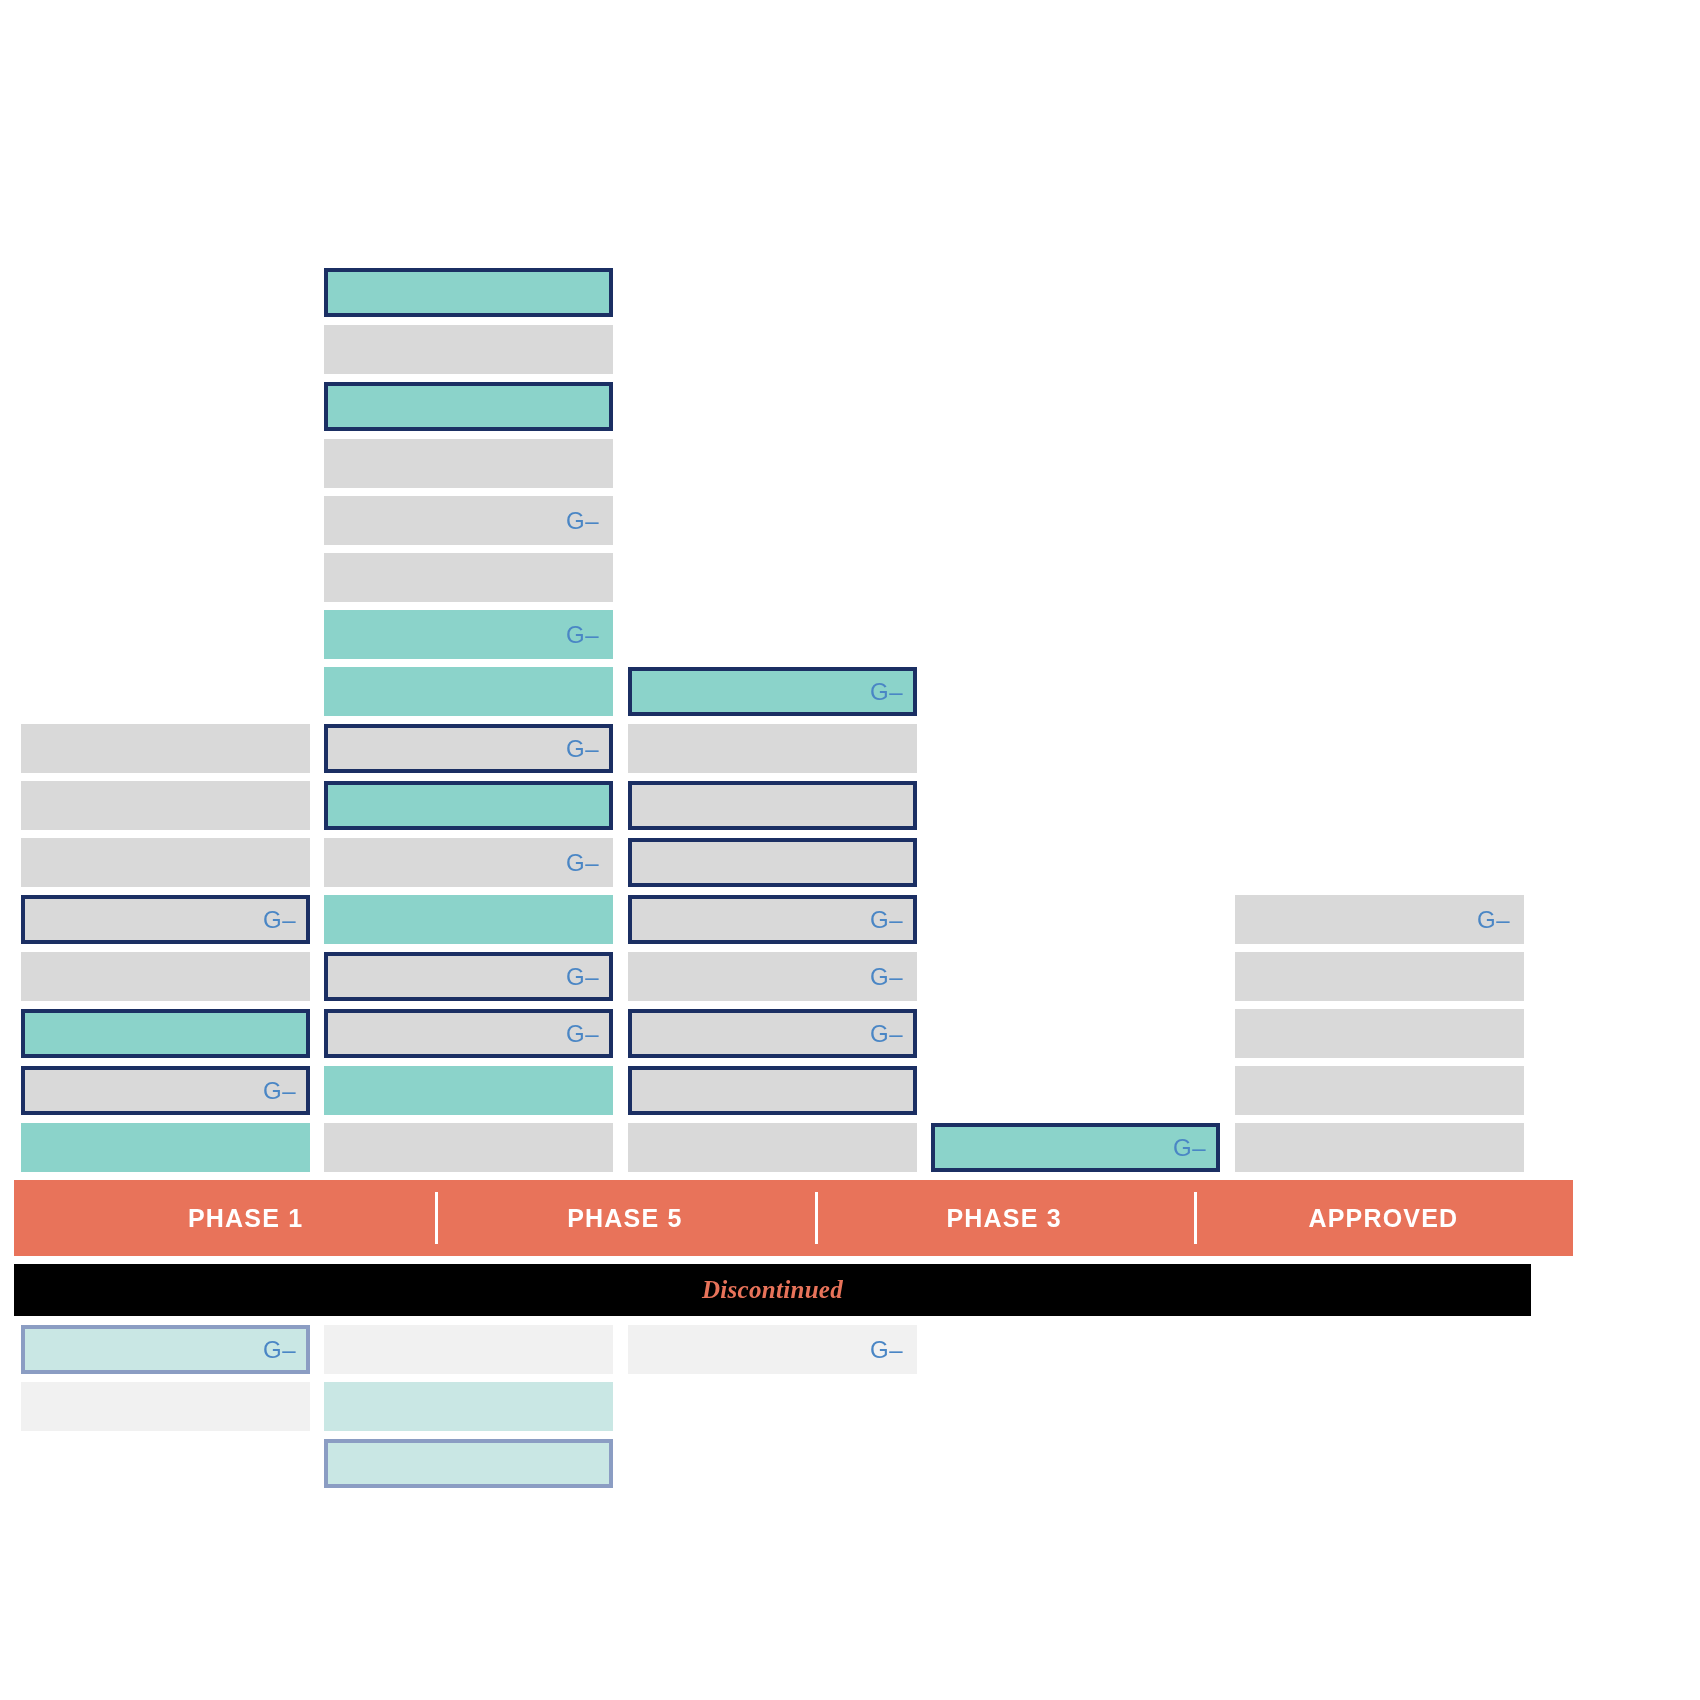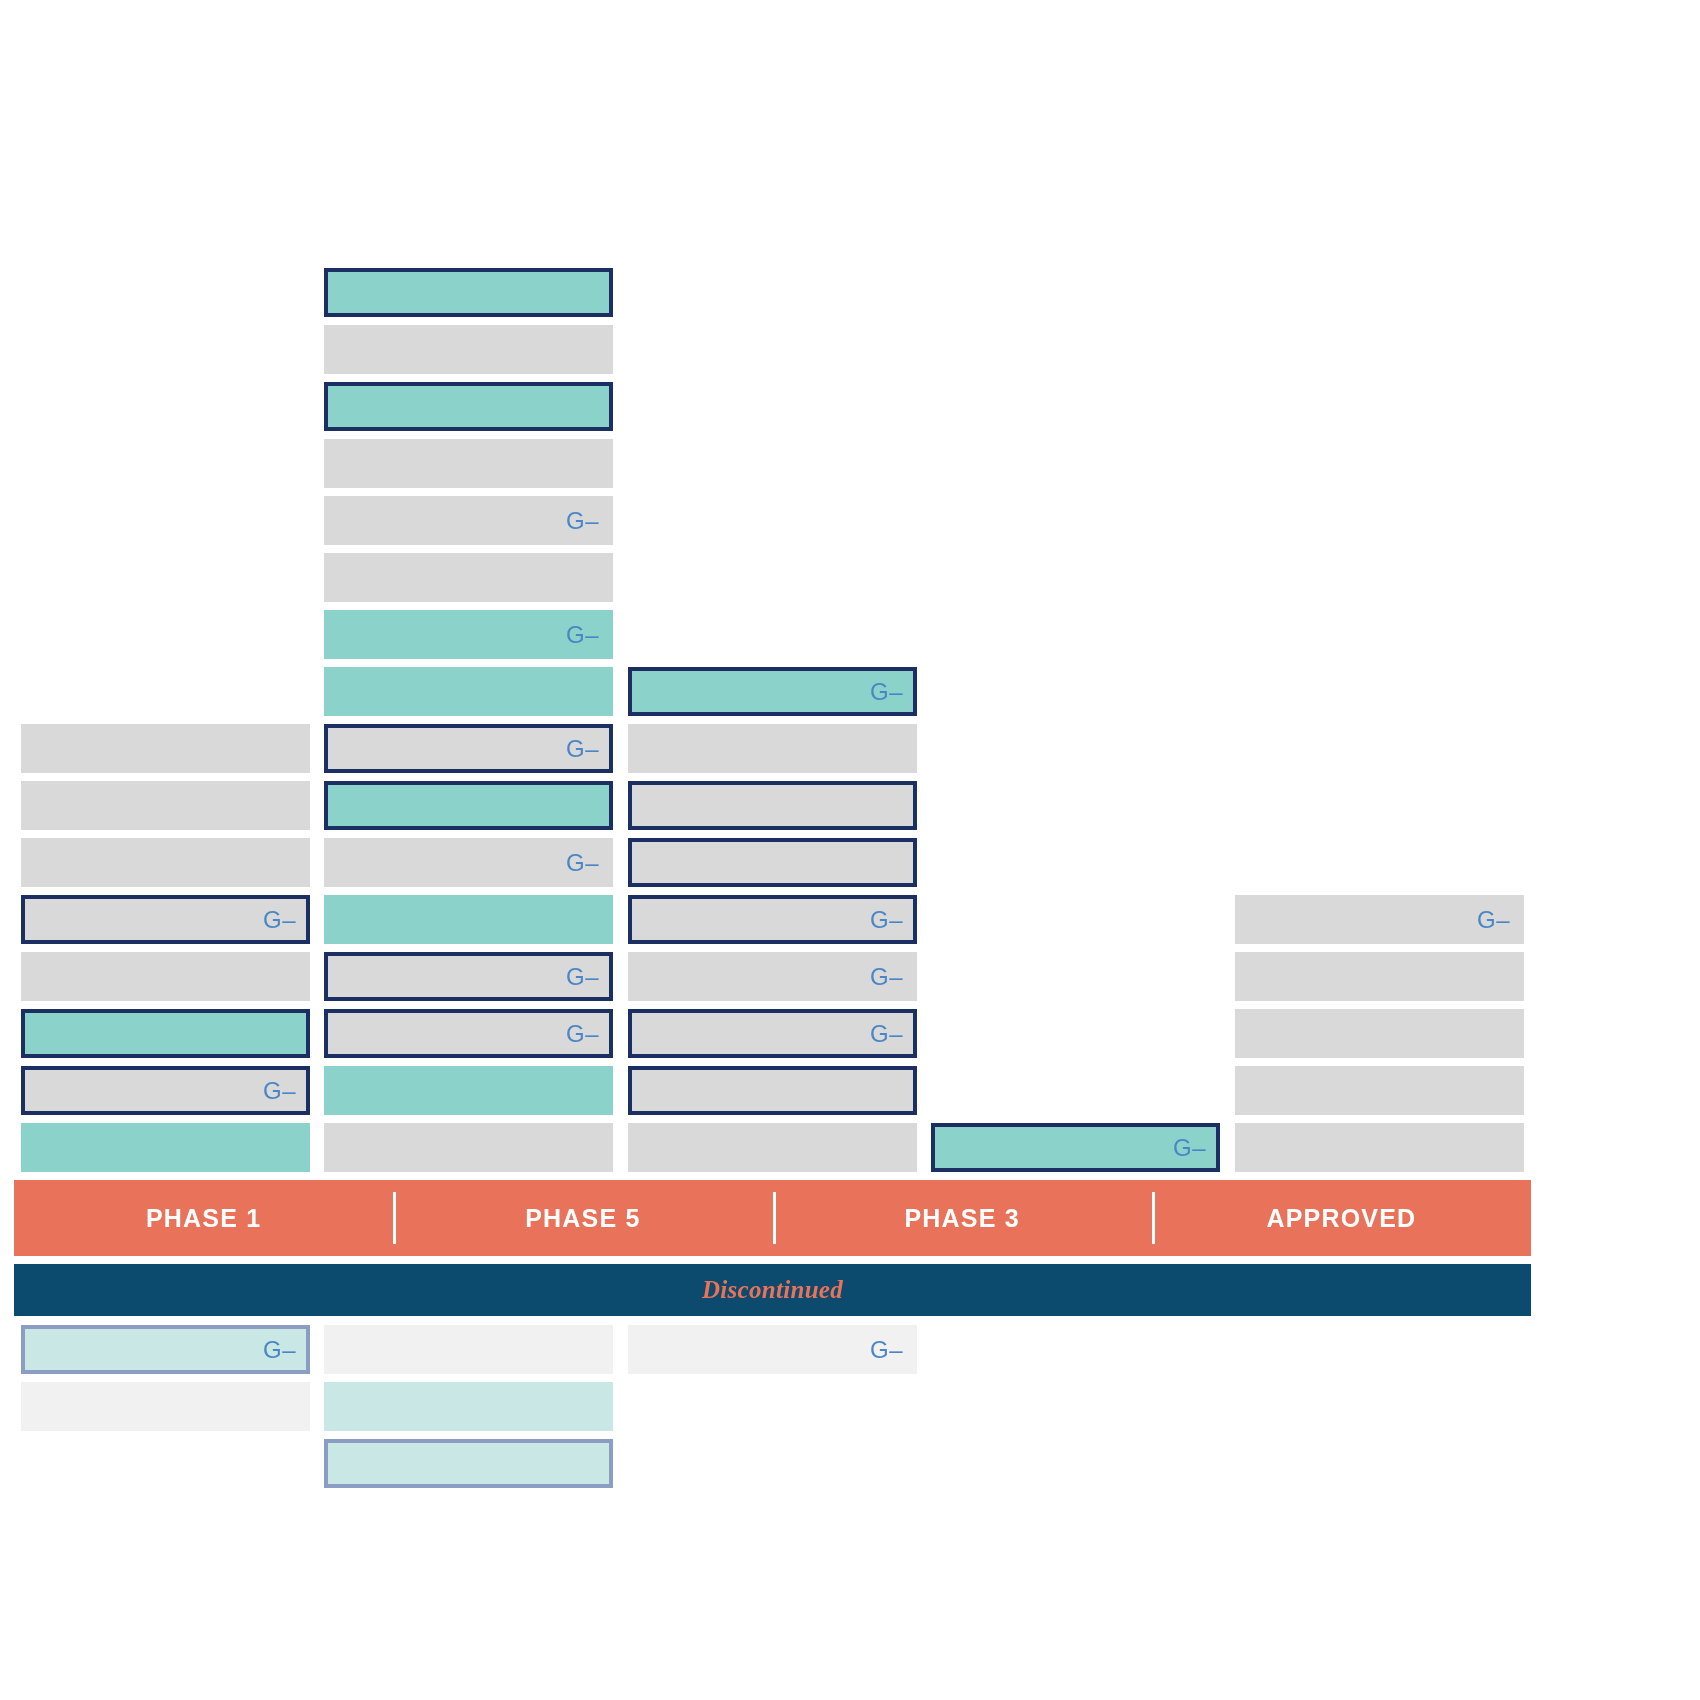--- a/index.html
+++ b/index.html
@@ -87,20 +87,21 @@
 
   .box.b-navy, .box.b-steel{padding-right:10px;}
 
   
   #phase-band{
     position:absolute;
     left:14px;top:1180px;
     width:1517px;height:76px;
     background:#e8735a;
     display:flex;
+    padding-left:42px;
   }
   .phase-cell{
     position:relative;
     flex:1 1 0;
     display:flex;align-items:center;justify-content:center;
     color:#ffffff;
     font-size:25px;
     font-weight:bold;
     letter-spacing:1.2px;
     font-family:"Liberation Sans", sans-serif;
@@ -109,21 +110,21 @@
     content:"";
     position:absolute;left:0;top:12px;bottom:12px;
     width:3px;background:#ffffff;
   }
 
   
   #discontinued-band{
     position:absolute;
     left:14px;top:1264px;
     width:1517px;height:52px;
-    background:#0c4a6e;
+    background:#000000;
     display:flex;align-items:center;justify-content:center;
   }
   #discontinued-band .dlabel{
     color:#e8735a;
     font-size:25px;
     font-style:italic;
     font-weight:bold;
     font-family:"Liberation Serif", serif;
     letter-spacing:.3px;
   }

